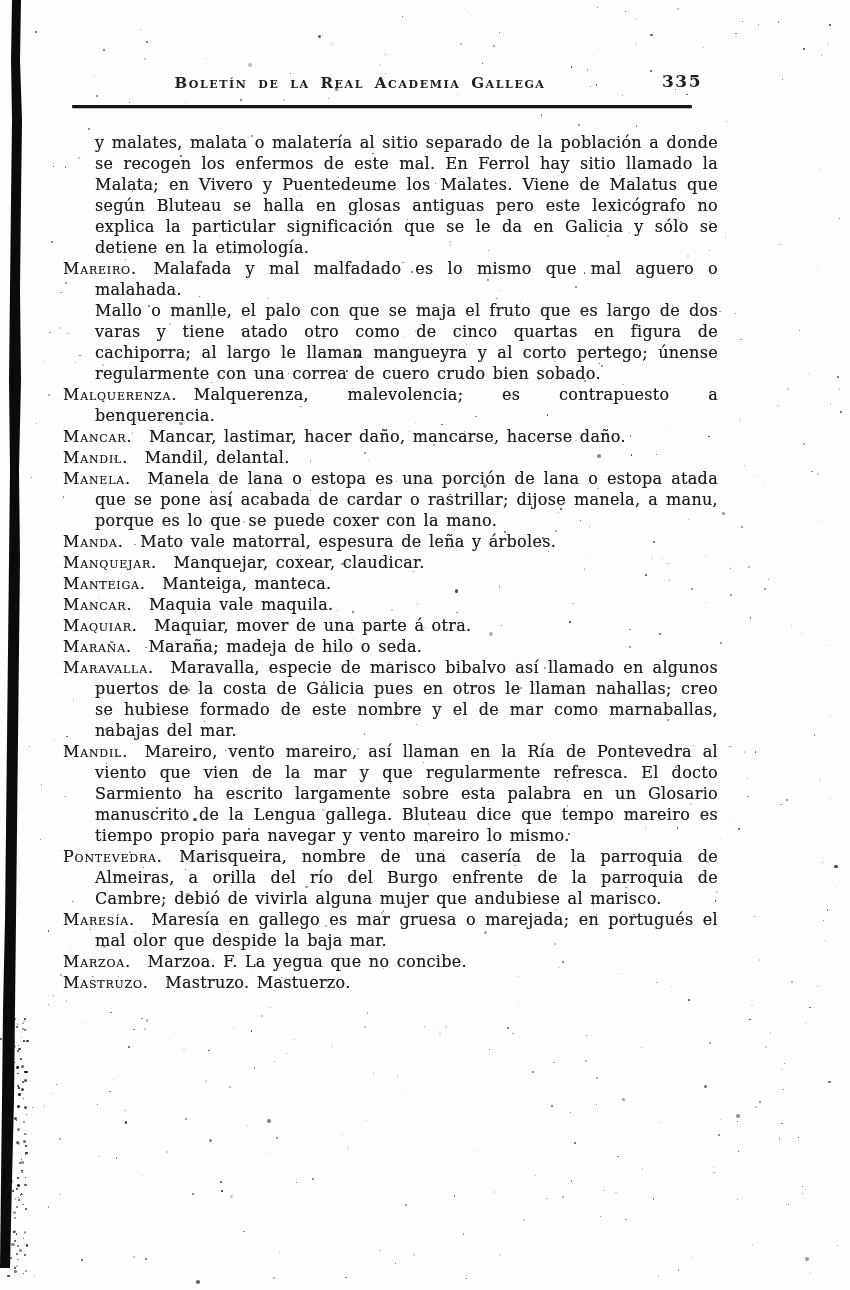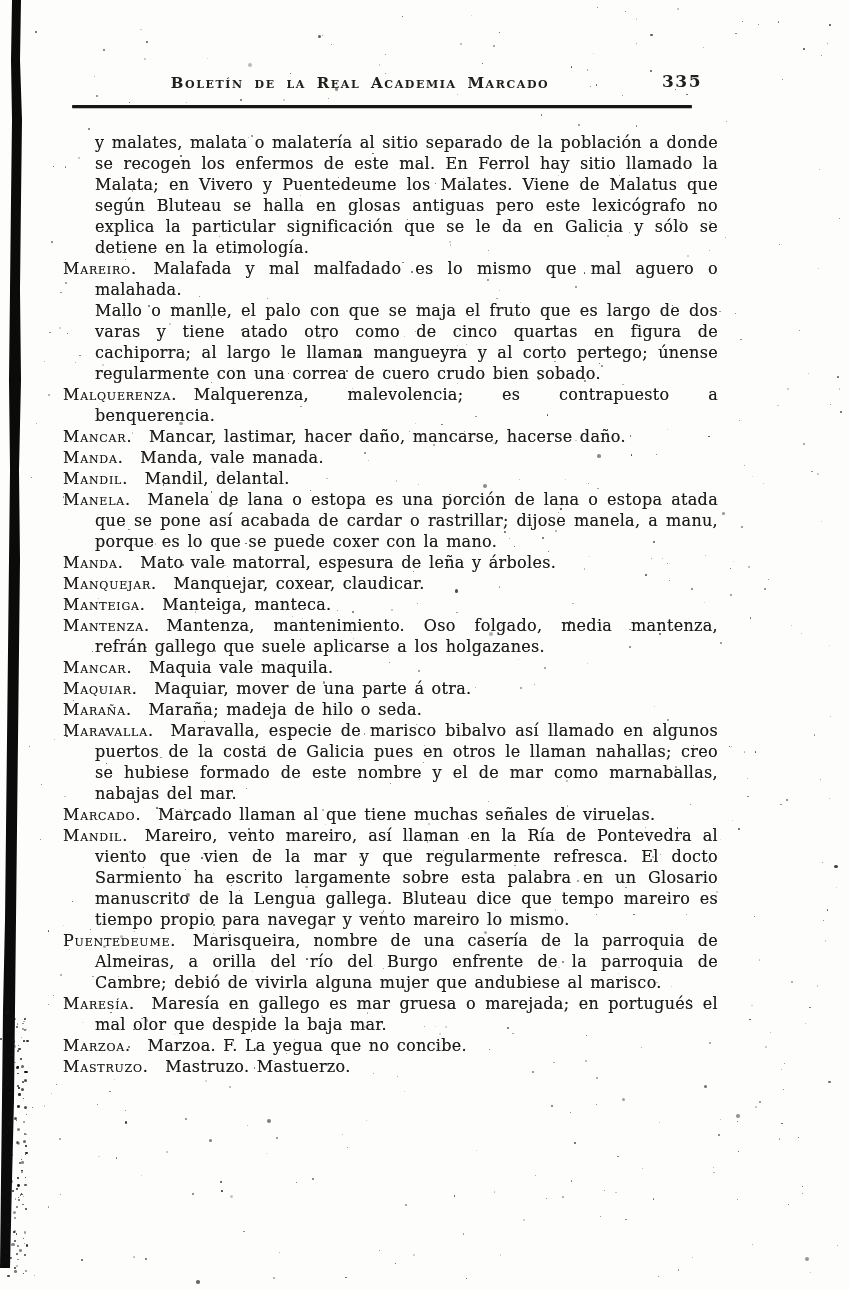--- a/index.html
+++ b/index.html
@@ -58,46 +58,43 @@
   .head { font-variant:small-caps; letter-spacing:0.8px; }
   .noise, .noise i { pointer-events:none; }
   .noise i { position:absolute; display:block; background:#141210; border-radius:50%; }
 </style>
 </head>
 <body>
 
 <div class="page">
   <div class="binding"></div>
 
-  <div class="running-title">Boletín de la Real Academia Marcado</div>
+  <div class="running-title">Boletín de la Real Academia Gallega</div>
 
   <div class="page-number">335</div>
 
   <div class="rule"></div>
 
   <div class="body-col" id="entry-list">
       <p class="para cont"><span>y malates, malata o malatería al sitio separado de la población a donde se recogen los enfermos de este mal. En Ferrol hay sitio llamado la Malata; en Vivero y Puentedeume los Malates. Viene de Malatus que según Bluteau se halla en glosas antiguas pero este lexicógrafo no explica la particular significación que se le da en Galicia y sólo se detiene en la etimología.</span></p>
       <p class="para entry"><span class="head">Mareiro.</span>  <span>Malafada y mal malfadado es lo mismo que mal aguero o malahada.</span></p>
       <p class="para cont"><span>Mallo o manlle, el palo con que se maja el fruto que es largo de dos varas y tiene atado otro como de cinco quartas en figura de cachiporra; al largo le llaman mangueyra y al corto pertego; únense regularmente con una correa de cuero crudo bien sobado.</span></p>
       <p class="para entry"><span class="head">Malquerenza.</span>  <span>Malquerenza, malevolencia; es contrapuesto a benquerencia.</span></p>
       <p class="para entry"><span class="head">Mancar.</span>  <span>Mancar, lastimar, hacer daño, mancarse, hacerse daño.</span></p>
-      <p class="para entry"><span class="head">Manda.</span>  <span>Manda, vale manada.</span></p>
       <p class="para entry"><span class="head">Mandil.</span>  <span>Mandil, delantal.</span></p>
       <p class="para entry"><span class="head">Manela.</span>  <span>Manela de lana o estopa es una porción de lana o estopa atada que se pone así acabada de cardar o rastrillar; dijose manela, a manu, porque es lo que se puede coxer con la mano.</span></p>
       <p class="para entry"><span class="head">Manda.</span>  <span>Mato vale matorral, espesura de leña y árboles.</span></p>
       <p class="para entry"><span class="head">Manquejar.</span>  <span>Manquejar, coxear, claudicar.</span></p>
       <p class="para entry"><span class="head">Manteiga.</span>  <span>Manteiga, manteca.</span></p>
-      <p class="para entry"><span class="head">Mantenza.</span>  <span>Mantenza, mantenimiento. Oso folgado, media mantenza, refrán gallego que suele aplicarse a los holgazanes.</span></p>
       <p class="para entry"><span class="head">Mancar.</span>  <span>Maquia vale maquila.</span></p>
       <p class="para entry"><span class="head">Maquiar.</span>  <span>Maquiar, mover de una parte á otra.</span></p>
       <p class="para entry"><span class="head">Maraña.</span>  <span>Maraña; madeja de hilo o seda.</span></p>
       <p class="para entry"><span class="head">Maravalla.</span>  <span>Maravalla, especie de marisco bibalvo así llamado en algunos puertos de la costa de Galicia pues en otros le llaman nahallas; creo se hubiese formado de este nombre y el de mar como marnaballas, nabajas del mar.</span></p>
-      <p class="para entry"><span class="head">Marcado.</span>  <span>Marcado llaman al que tiene muchas señales de viruelas.</span></p>
       <p class="para entry"><span class="head">Mandil.</span>  <span>Mareiro, vento mareiro, así llaman en la Ría de Pontevedra al viento que vien de la mar y que regularmente refresca. El docto Sarmiento ha escrito largamente sobre esta palabra en un Glosario manuscrito de la Lengua gallega. Bluteau dice que tempo mareiro es tiempo propio para navegar y vento mareiro lo mismo.</span></p>
-      <p class="para entry"><span class="head">Puentedeume.</span>  <span>Marisqueira, nombre de una casería de la parroquia de Almeiras, a orilla del río del Burgo enfrente de la parroquia de Cambre; debió de vivirla alguna mujer que andubiese al marisco.</span></p>
+      <p class="para entry"><span class="head">Pontevedra.</span>  <span>Marisqueira, nombre de una casería de la parroquia de Almeiras, a orilla del río del Burgo enfrente de la parroquia de Cambre; debió de vivirla alguna mujer que andubiese al marisco.</span></p>
       <p class="para entry"><span class="head">Maresía.</span>  <span>Maresía en gallego es mar gruesa o marejada; en portugués el mal olor que despide la baja mar.</span></p>
       <p class="para entry"><span class="head">Marzoa.</span>  <span>Marzoa. F. La yegua que no concibe.</span></p>
       <p class="para entry"><span class="head">Mastruzo.</span>  <span>Mastruzo. Mastuerzo.</span></p>
     </div>
 
   <div class="noise" id="noise">
       <i style="left: 498.5px; top: 290px; width: 0.9px; height: 0.9px; opacity: 0.43;"></i>
       <i style="left: 124.5px; top: 1121px; width: 2.9px; height: 2.9px; opacity: 0.8;"></i>
       <i style="left: 551.2px; top: 1105.2px; width: 1.4px; height: 1.4px; opacity: 0.56;"></i>
       <i style="left: 802.3px; top: 1185.7px; width: 1px; height: 1px; opacity: 0.73;"></i>

